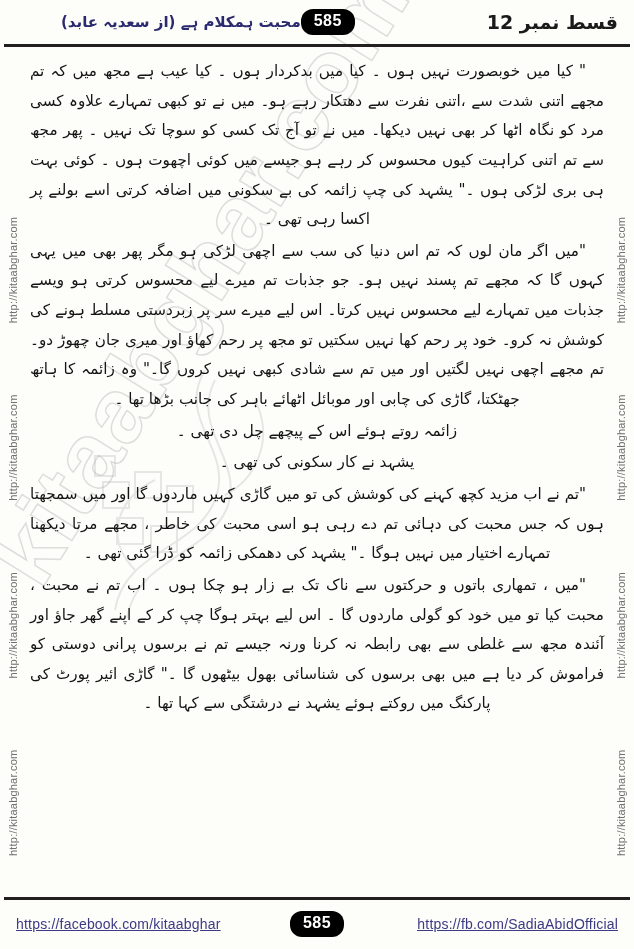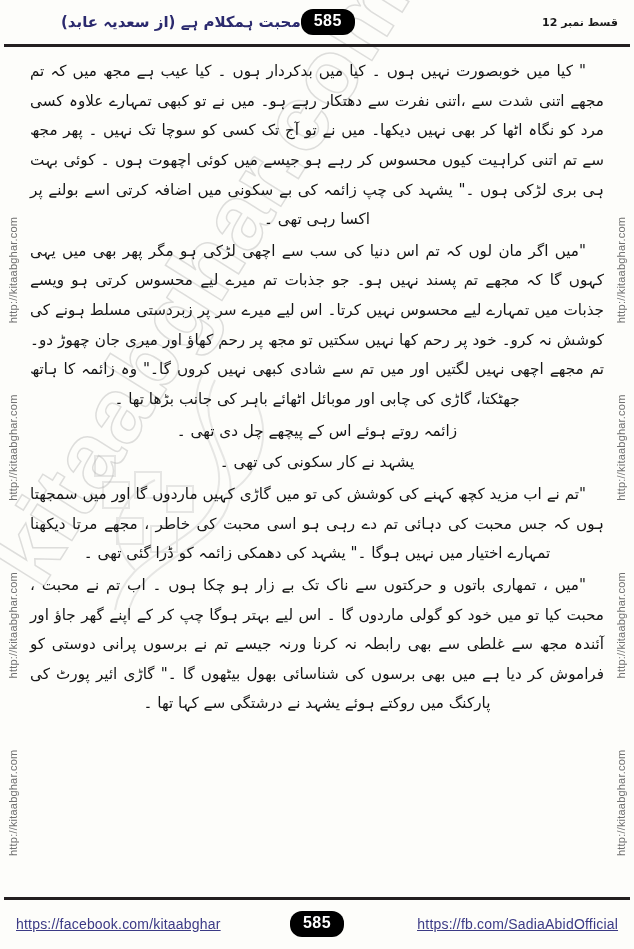--- a/index.html
+++ b/index.html
@@ -106,21 +106,21 @@
     font-family: "DejaVu Sans", sans-serif;
     font-size: 15px;
     color: #2b2a6e;
     font-weight: 600;
     white-space: nowrap;
     letter-spacing: 0px;
     margin-left: 45px;
   }
   .episode-label {
     font-family: "DejaVu Sans", sans-serif;
-    font-size: 11px;
+    font-size: 19px;
     color: #1a1a1a;
     font-weight: 600;
     white-space: nowrap;
   }
   .page-badge {
     background: #000000;
     color: #ffffff;
     font-family: "Liberation Sans", sans-serif;
     font-size: 16px;
     font-weight: 700;

